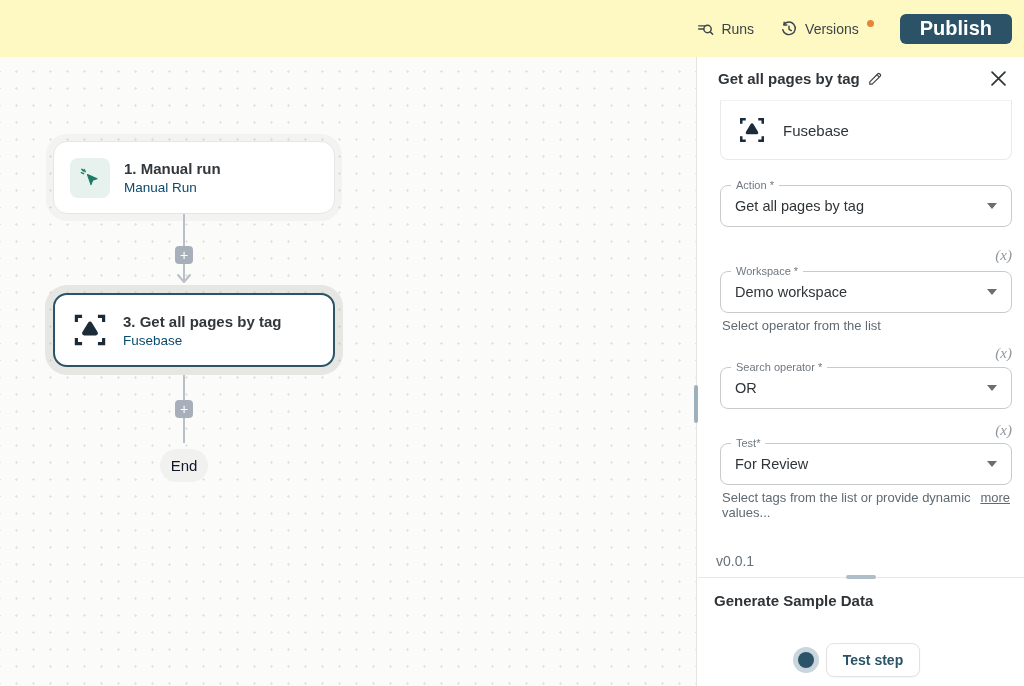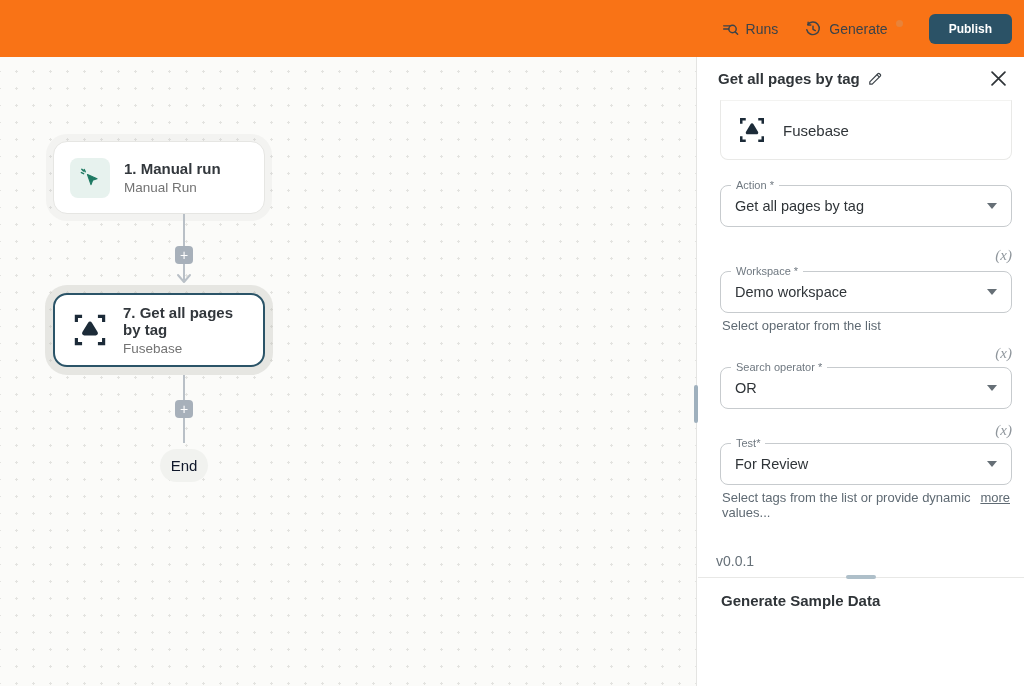--- a/index.html
+++ b/index.html
@@ -2,45 +2,45 @@
 <html><head>
 <meta charset="utf-8">
 <style>
   * { margin:0; padding:0; box-sizing:border-box; }
   html,body { width:1024px; height:686px; overflow:hidden;
     font-family:"Liberation Sans","DejaVu Sans",sans-serif; background:#fff; }
   .app { position:relative; width:1024px; height:686px; }
 
   
   .topbar { position:absolute; left:0; top:0; width:1024px; height:57px;
-    background:#f97316; display:flex; align-items:center; justify-content:flex-end;
+    background:#fef9c3; display:flex; align-items:center; justify-content:flex-end;
     gap:26px; padding-right:12px; }
   .topbar-item { display:flex; align-items:center; gap:7px; color:#3c4349;
     font-size:14px; cursor:pointer; }
   .dot { width:7px; height:7px; border-radius:50%; background:#e8833a; margin-left:-18px; margin-top:-10px; }
-  .publish-btn { background:#2b5266; color:#fff; font-weight:700; font-size:12px;
+  .publish-btn { background:#2b5266; color:#fff; font-weight:700; font-size:20px;
     border:none; border-radius:6px; padding:8px 20px; height:30px; display:flex;
     align-items:center; cursor:pointer; }
 
   
   .canvas { position:absolute; left:0; top:57px; width:697px; height:629px;
     background:#fbfbf9; border-right:1px solid #e4e4e2;
     background-image:radial-gradient(#e3e3e0 1.3px, transparent 1.3px);
     background-size:17px 17px; background-position:8px 6px; }
-  .node { position:absolute; width:212px; background:#fff; border:1px solid #e6e6e3;
+  .node { position:absolute; width:282px; background:#fff; border:1px solid #e6e6e3;
     border-radius:14px; display:flex; align-items:center; gap:14px; padding:0 16px;
     box-shadow:0 0 0 7px rgba(180,180,175,0.10); cursor:pointer; }
   .node-1 { left:53px; top:84px; height:73px; }
   .node-2 { left:53px; top:236px; height:74px; border:2px solid #2b5468;
     box-shadow:0 0 0 8px rgba(175,175,168,0.28); }
   .node-icon-tile { width:40px; height:40px; border-radius:8px; background:#e7f2ee;
     display:flex; align-items:center; justify-content:center; flex:none; }
   .node-texts { display:flex; flex-direction:column; gap:3px; }
   .node-title { font-size:15px; font-weight:600; color:#32373c; }
-  .node-sub { font-size:13.5px; color:#737373; }
+  .node-sub { font-size:13.5px; color:#0c4a6e; }
   .edge { position:absolute; width:2px; background:#b9c0c7; left:183px; }
   .edge-1 { top:157px; height:66px; }
   .edge-2 { top:318px; height:68px; }
   .plus-btn { position:absolute; left:175px; width:18px; height:18px; border-radius:4px;
     background:#a7b0ba; color:#fff; display:flex; align-items:center; justify-content:center;
     font-size:14px; line-height:1; cursor:pointer; border:none; }
   .plus-1 { top:189px; } .plus-2 { top:343px; }
   .arrowhead { position:absolute; left:176px; top:216px; width:16px; height:12px; }
   .end-pill { position:absolute; left:160px; top:392px; width:48px; height:33px;
     background:#f1f2ef; border-radius:17px; display:flex; align-items:center;
@@ -69,21 +69,21 @@
   .var-row { display:flex; justify-content:flex-end; }
   .var-icon { font-size:15px; color:#8f969c; font-style:italic;
     font-family:"Liberation Serif","DejaVu Serif",serif; cursor:pointer; }
   .helper { font-size:13px; color:#5f6a73; margin:5px 2px 0 2px; }
   .helper-row { display:flex; align-items:baseline; justify-content:space-between; }
   .more-link { font-size:13px; color:#5f6a73; text-decoration:underline; cursor:pointer; }
   .version-row { flex:none; padding:6px 36px 0 18px; font-size:14px; color:#667078; height:30px; }
   .hdivider { flex:none; position:relative; border-top:1px solid #e8e8e6; }
   .hdivider-handle { position:absolute; left:50%; top:-3px; transform:translateX(-50%);
     width:30px; height:4px; border-radius:2px; background:#aebfc9; cursor:row-resize; }
-  .sample-section { flex:1; padding:14px 20px 0 23px; display:flex; flex-direction:column; }
+  .sample-section { flex:1; padding:14px 20px 0 16px; display:flex; flex-direction:column; }
   .sample-title { font-size:15px; font-weight:700; color:#2f3438; }
   .test-row { margin-top:34px; display:flex; align-items:center; justify-content:center; gap:12px; }
   .status-circle { width:16px; height:16px; border-radius:50%; background:#2b5468;
     box-shadow:0 0 0 5px #c9d6dd; flex:none; }
   .test-btn { background:#fff; border:1px solid #e2e2e0; border-radius:8px; padding:8px 16px;
     font-size:14px; font-weight:600; color:#2b5468; cursor:pointer;
     box-shadow:0 1px 2px rgba(0,0,0,.04); }
   svg { display:block; }
 </style>
 </head>
@@ -103,21 +103,21 @@
       <span>Runs</span>
     </div>
     <div class="topbar-item">
       <span>
         <svg width="18" height="18" viewBox="0 0 20 20" fill="none" stroke="#3c4349" stroke-width="1.6" stroke-linecap="round" stroke-linejoin="round">
           <path d="M4.2 5.2a7 7 0 1 1-1.1 5.6"></path>
             <path d="M4.6 2.6v3h3"></path>
             <path d="M10 6.8v3.6l2.6 1.4"></path>
         </svg>
       </span>
-      <span>Generate</span>
+      <span>Versions</span>
     </div>
     <span class="dot"></span>
     <button class="publish-btn">Publish</button>
   </div>
 
   <div class="canvas">
 
     <div class="node node-1">
       <div class="node-icon-tile">
         <span>
@@ -151,21 +151,21 @@
           <path d="M12 6.6c.5 0 .9.3 1.2.8l3.6 5.9c.6 1-.1 2.1-1.2 2.1H8.4c-1.1 0-1.8-1.1-1.2-2.1l3.6-5.9c.3-.5.7-.8 1.2-.8z" fill="#1c2b38"></path>
           <g stroke="#1c2b38" stroke-width="2">
             <path d="M3.4 7V3.4H7"></path>
               <path d="M17 3.4h3.6V7"></path>
               <path d="M20.6 17v3.6H17"></path>
               <path d="M7 20.6H3.4V17"></path>
           </g>
         </svg>
       </span>
       <div class="node-texts">
-        <span class="node-title">7. Get all pages by tag</span>
+        <span class="node-title">3. Get all pages by tag</span>
         <span class="node-sub">Fusebase</span>
       </div>
     </div>
 
     <div class="edge edge-2"></div>
     <button class="plus-btn plus-2">+</button>
 
     <div class="end-pill">End</div>
   </div>
 
@@ -246,16 +246,20 @@
     </div>
 
     <div class="version-row">v0.0.1</div>
 
     <div class="hdivider">
       <span class="hdivider-handle"></span>
     </div>
 
     <div class="sample-section">
       <span class="sample-title">Generate Sample Data</span>
+      <div class="test-row">
+        <span class="status-circle"></span>
+        <button class="test-btn">Test step</button>
+      </div>
     </div>
 
   </div>
 </div>
 
 </body></html>

